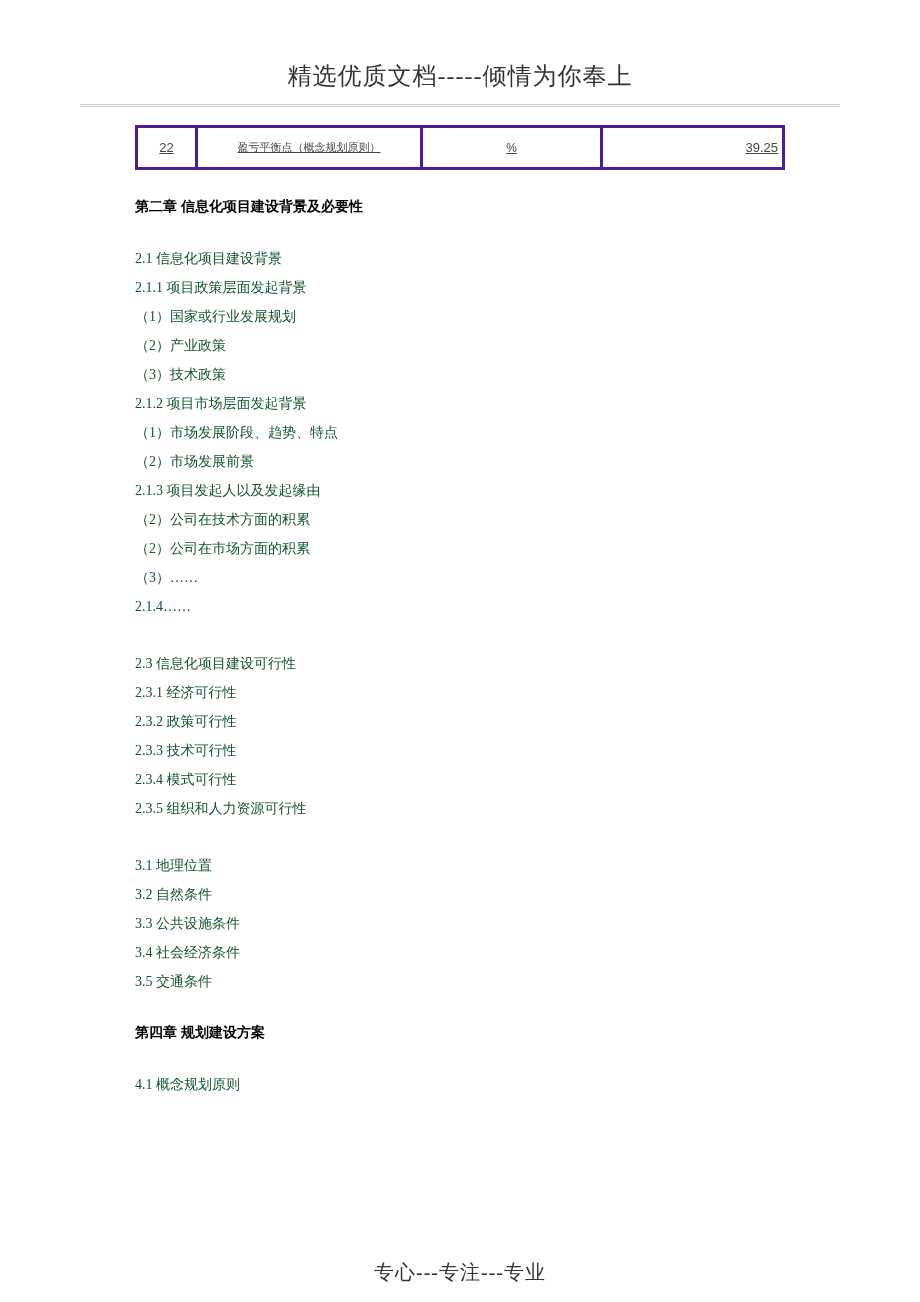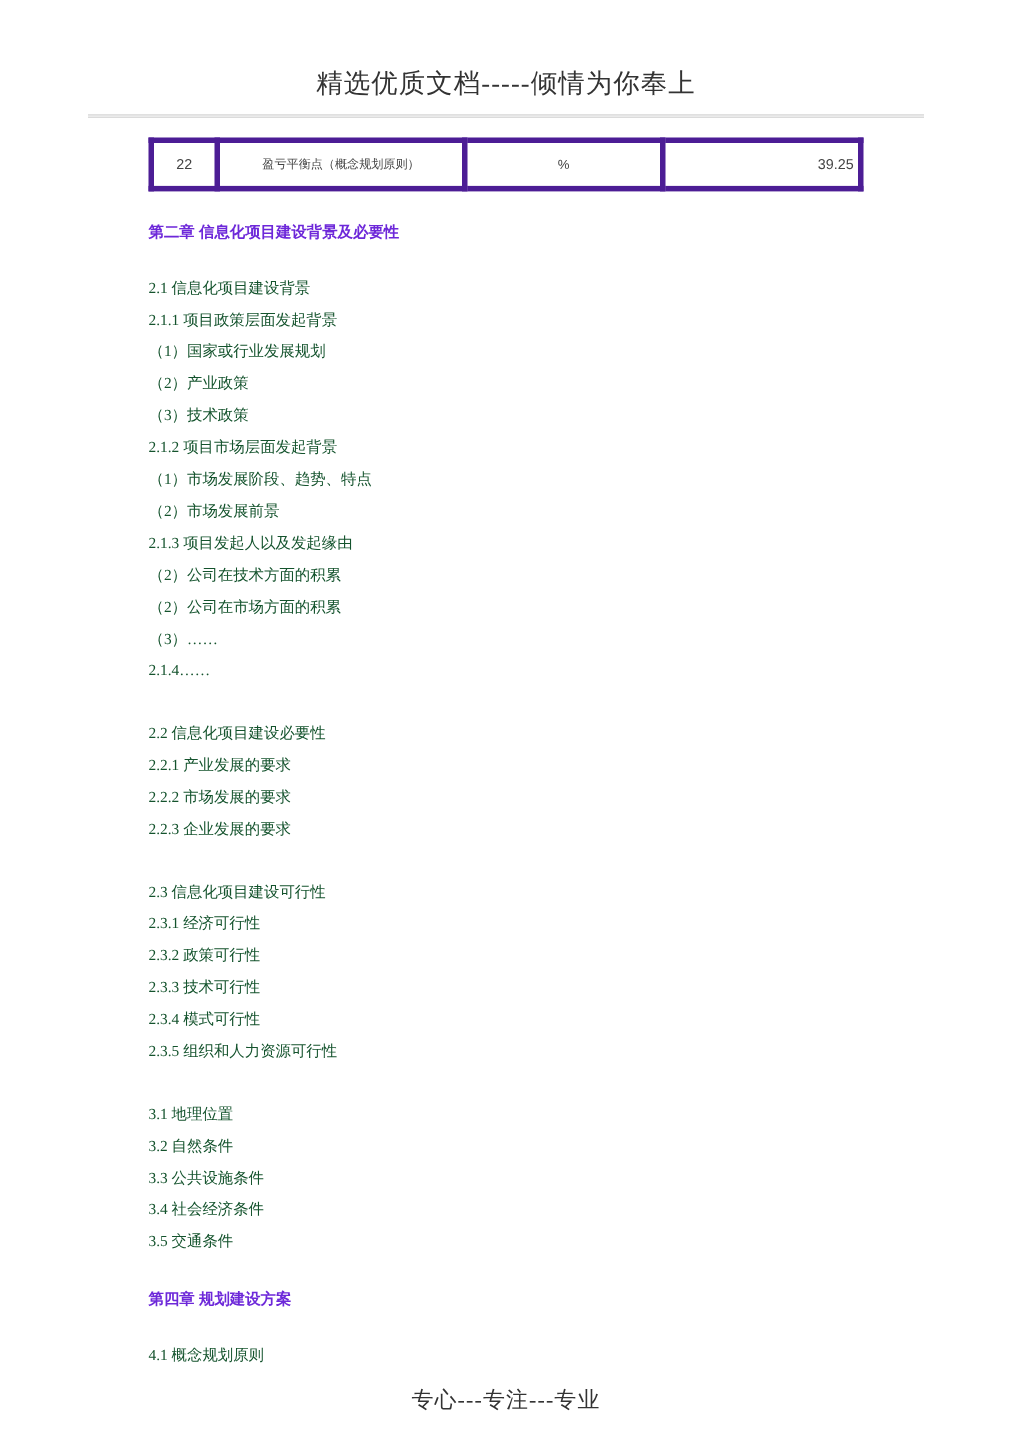--- a/index.html
+++ b/index.html
@@ -40,23 +40,24 @@
     .content {
       padding: 18px 135px 0 135px;
     }
     .data-table {
       width: 100%;
       border-collapse: collapse;
       font-size: 11px;
       color: #444444;
     }
     .data-table td {
-      border: 5px solid #4c1d95;
+      border: 3px solid #4c1d95;
       padding: 12px 8px;
       vertical-align: middle;
+      text-decoration: underline;
     }
     .data-table .col-num {
       width: 60px;
       text-align: center;
       font-family: Arial, sans-serif;
       font-size: 13px;
     }
     .data-table .col-desc {
       width: 225px;
       text-align: center;
@@ -74,21 +75,21 @@
       font-size: 13px;
       padding-right: 4px;
     }
     .section {
       margin-top: 28px;
     }
     .chapter-title {
       font-size: 14px;
       font-weight: bold;
       font-family: "SimHei", "黑体", sans-serif;
-      color: #6d28d9;
+      color: #000000;
       margin-bottom: 28px;
     }
     .line {
       font-size: 14px;
       line-height: 29px;
       font-family: "SimSun", "宋体", serif;
       color: #14532d;
     }
     .block {
       margin-bottom: 28px;
@@ -137,26 +138,20 @@
         <div class="line">2.1.2 项目市场层面发起背景</div>
         <div class="line">（1）市场发展阶段、趋势、特点</div>
         <div class="line">（2）市场发展前景</div>
         <div class="line">2.1.3  项目发起人以及发起缘由</div>
         <div class="line">（2）公司在技术方面的积累</div>
         <div class="line">（2）公司在市场方面的积累</div>
         <div class="line">（3）……</div>
         <div class="line">2.1.4……</div>
       </div>
 
-      <div class="block">
-        <div class="line">2.2  信息化项目建设必要性</div>
-        <div class="line">2.2.1 产业发展的要求</div>
-        <div class="line">2.2.2 市场发展的要求</div>
-        <div class="line">2.2.3 企业发展的要求</div>
-      </div>
 
       <div class="block">
         <div class="line">2.3  信息化项目建设可行性</div>
         <div class="line">2.3.1 经济可行性</div>
         <div class="line">2.3.2 政策可行性</div>
         <div class="line">2.3.3 技术可行性</div>
         <div class="line">2.3.4 模式可行性</div>
         <div class="line">2.3.5 组织和人力资源可行性</div>
       </div>
 

